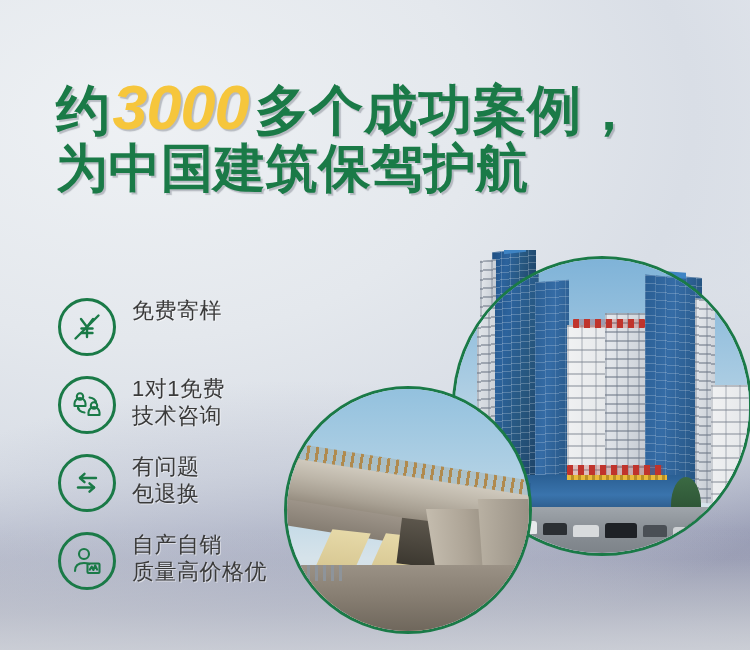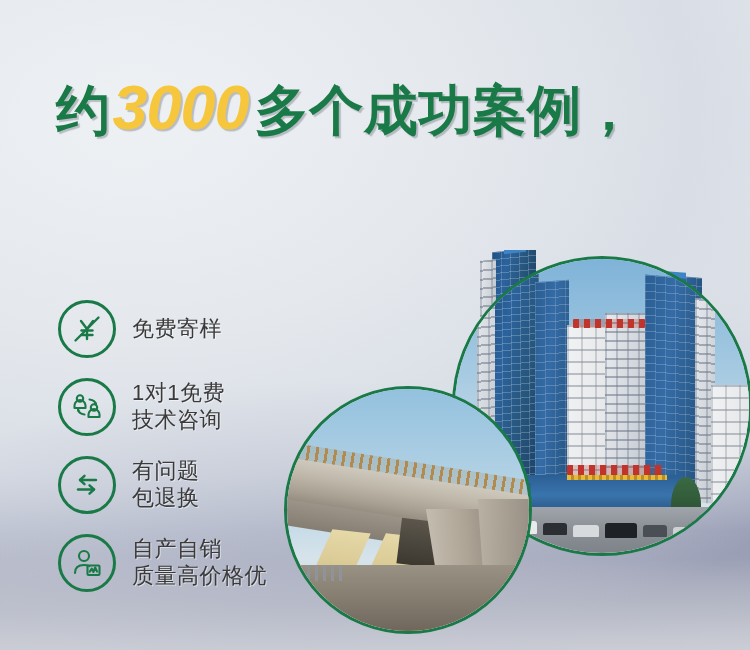--- a/index.html
+++ b/index.html
@@ -61,21 +61,21 @@
     position:absolute;left:57px;top:208px;width:650px;
     color:#3a3a3a;font-size:24px;line-height:1.46;
     letter-spacing:.4px;
     text-shadow:1px 1px 0 rgba(255,255,255,.55);
   }
   .sub-line{display:block;white-space:nowrap;}
 
   
   .features{position:absolute;left:58px;top:298px;z-index:6;}
   .feature{
-    display:flex;align-items:center;
+    display:flex;align-items:flex-start;
     height:62px;margin-bottom:16px;
   }
   .feature:last-child{margin-bottom:0;}
   .f-icon{
     width:58px;height:58px;flex:0 0 58px;
     border:3px solid #1a7a47;border-radius:50%;
     display:flex;align-items:center;justify-content:center;
     box-sizing:border-box;
     background:transparent;
   }
@@ -186,20 +186,21 @@
     background:linear-gradient(180deg,#9a9185 0%,#867d71 50%,#6f675c 100%);
   }
 </style>
 </head>
 <body>
 
 <div class="banner">
 
   <div class="headline">
     <span class="hl-line"><span class="hl-green">约</span><span class="hl-gold">3000</span><span class="hl-green">多个成功案例，</span></span>
+    <span class="hl-line hl-line2"><span class="hl-green">为中国建筑保驾护航</span></span>
   </div>
 
 
   <div class="features">
 
     <div class="feature">
       <div class="f-icon">
         <svg width="34" height="34" viewBox="0 0 34 34" fill="none" stroke="#1a7a47" stroke-width="2.4" stroke-linecap="round">
           <path d="M11 9 L17 17 L23 9"></path>
           <path d="M11.5 18.5 H22.5"></path>

